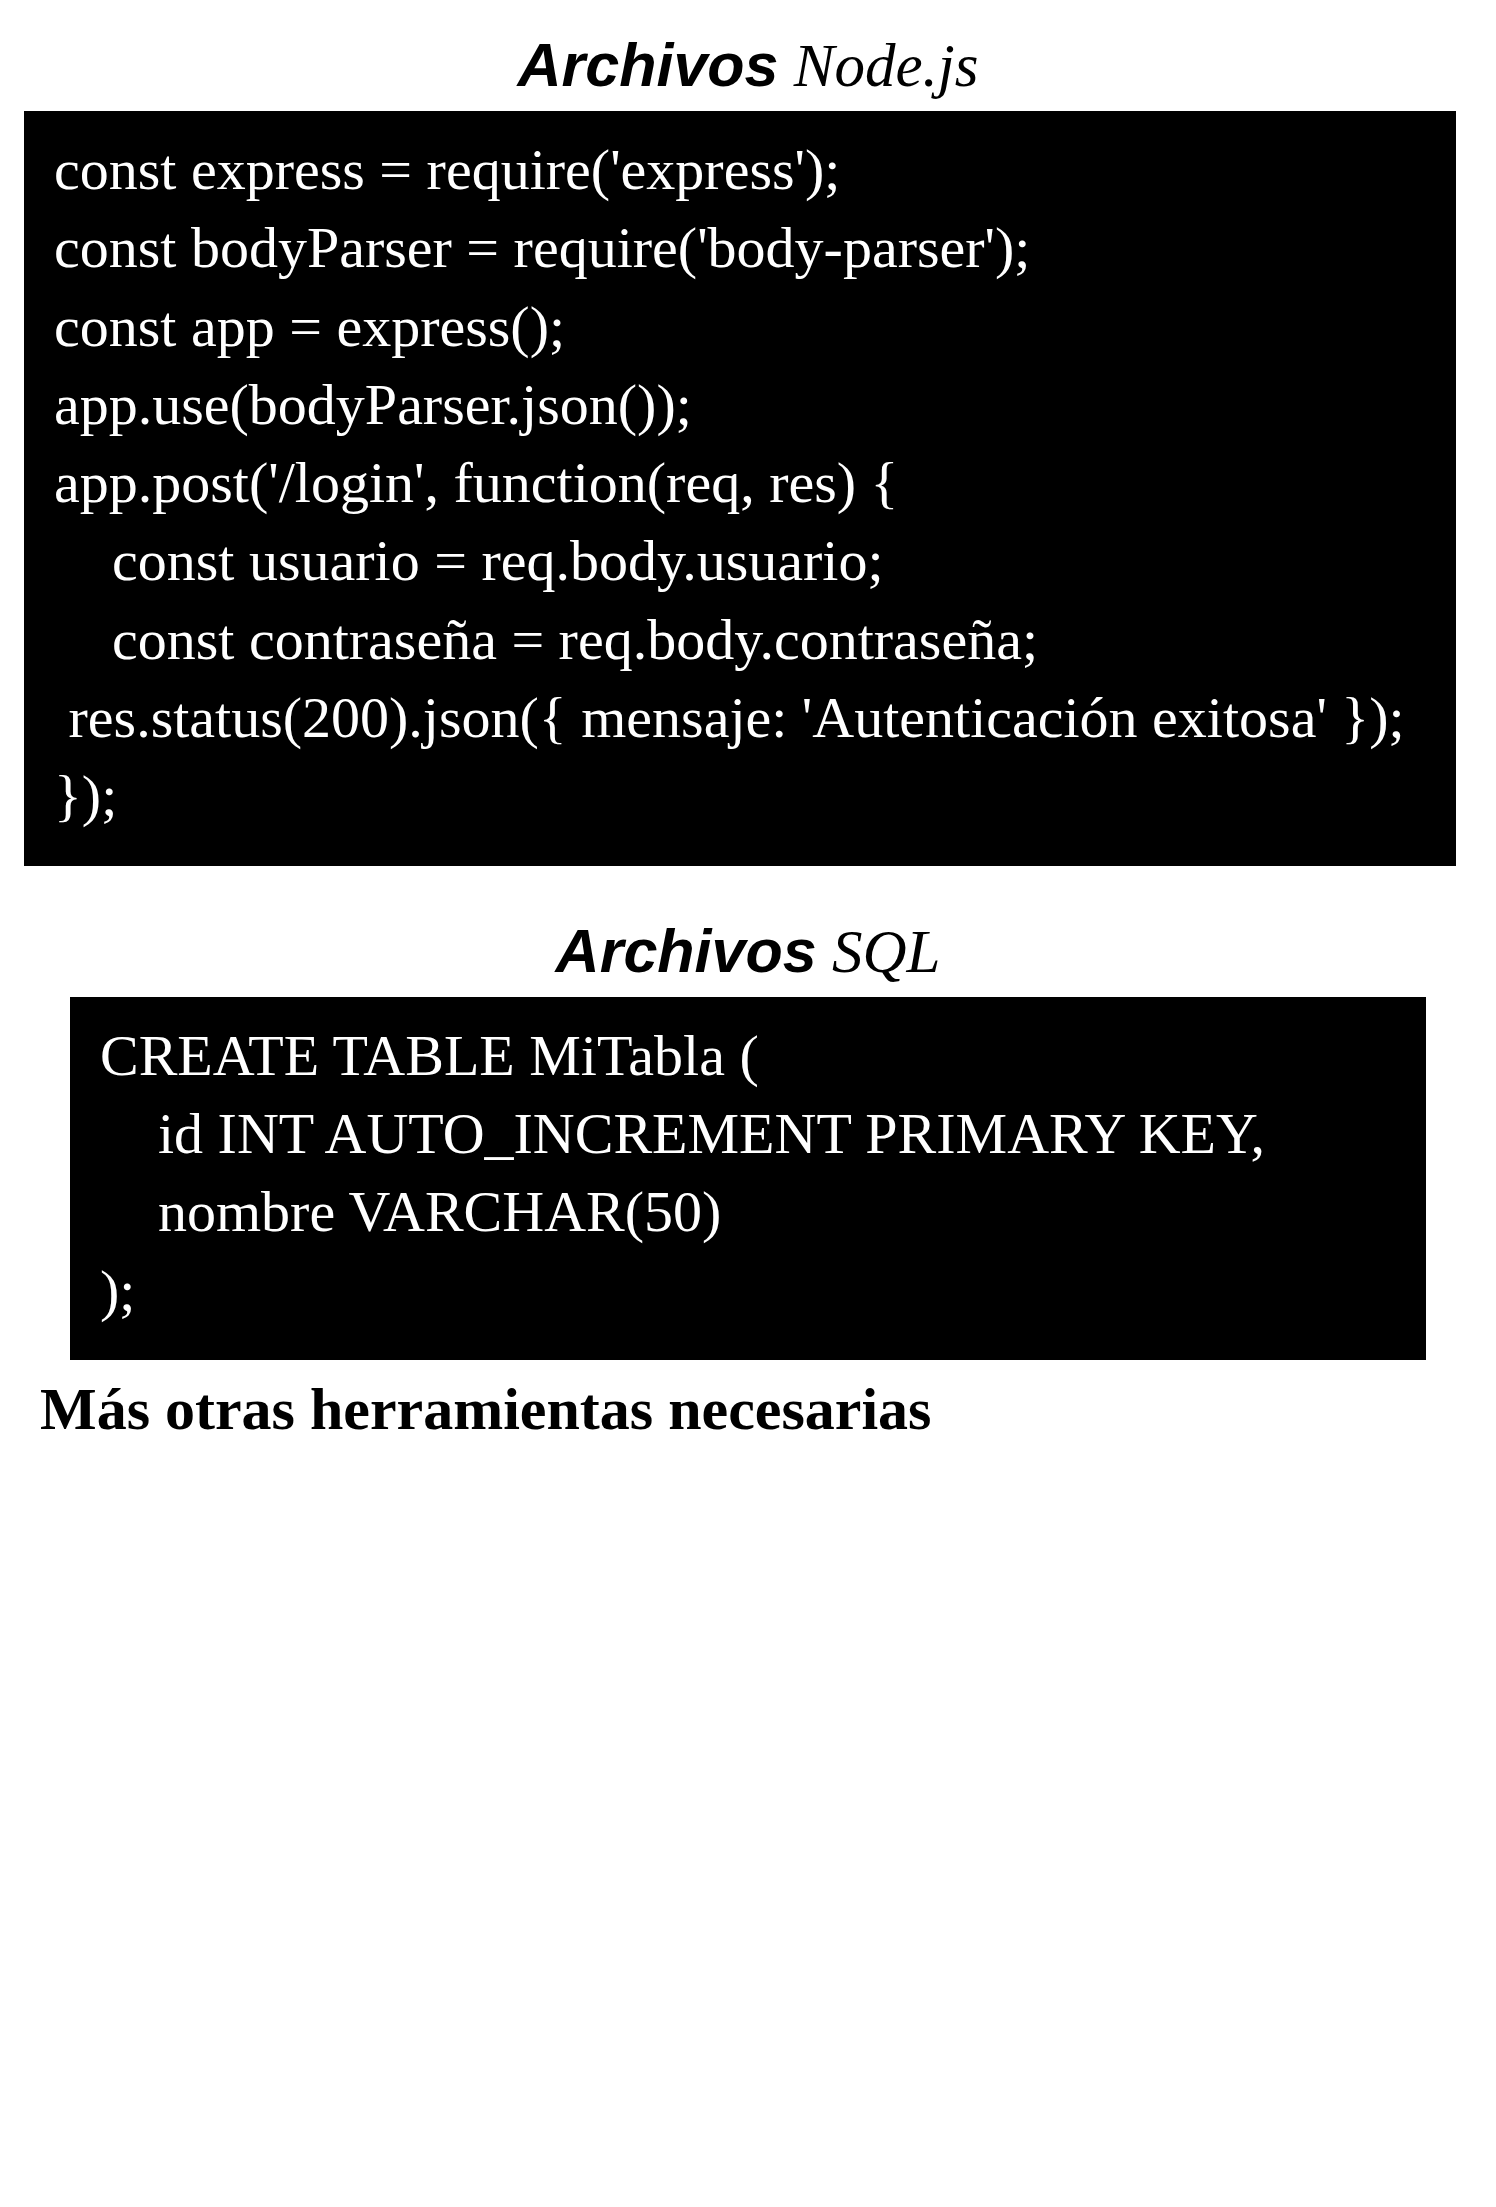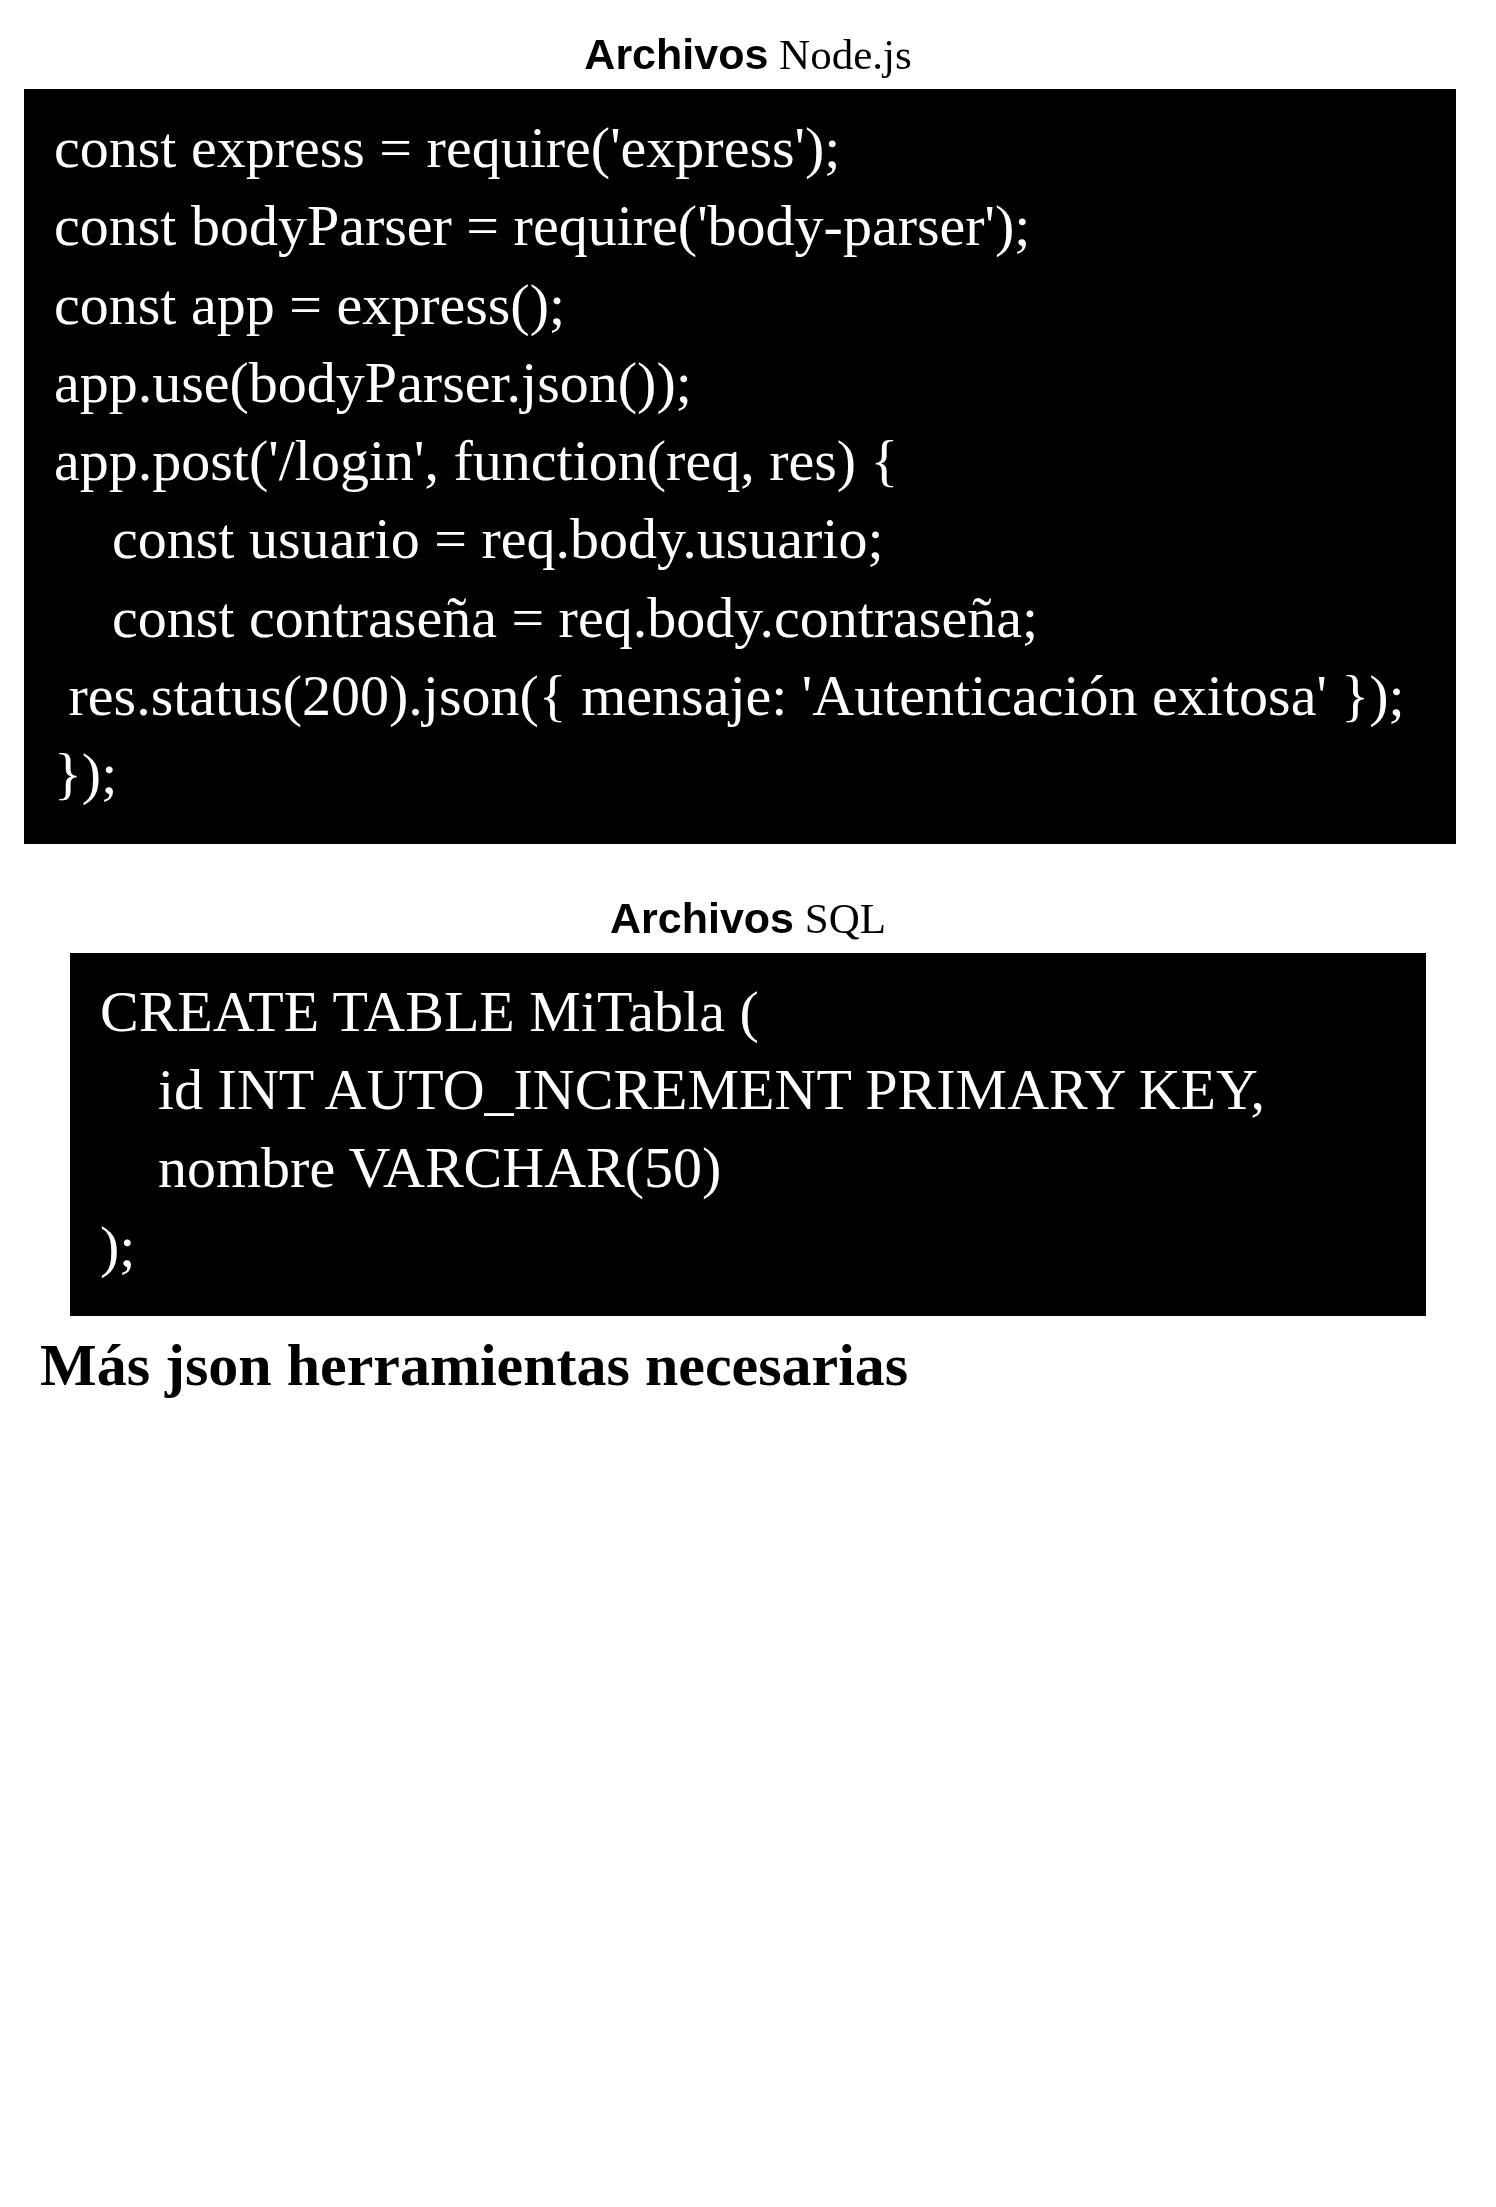--- a/index.html
+++ b/index.html
@@ -8,25 +8,26 @@
       box-sizing: border-box;
     }
     body {
       background: #ffffff;
       font-family: Georgia, 'Times New Roman', serif;
       width: 1496px;
       padding: 20px 20px 30px 20px;
     }
     .heading {
       text-align: center;
-      font-size: 43px;
+      font-size: 61px;
       font-family: Georgia, 'Times New Roman', serif;
       color: #000000;
       margin-bottom: 10px;
       margin-top: 10px;
+      font-style: italic;
     }
     .heading .bold-part {
       font-weight: 900;
       font-family: Arial, Helvetica, sans-serif;
     }
     .heading .normal-part {
       font-weight: 400;
     }
     .code-block {
       background: #000000;
@@ -79,13 +80,13 @@
 
 <div class="heading">
   <span class="bold-part">Archivos</span><span class="normal-part"> SQL</span>
 </div>
 
 <div class="code-block-2">CREATE TABLE MiTabla (
     id INT AUTO_INCREMENT PRIMARY KEY,
     nombre VARCHAR(50)
 );</div>
 
-<div class="footer-text">Más json herramientas necesarias</div>
+<div class="footer-text">Más otras herramientas necesarias</div>
 
 </body></html>

